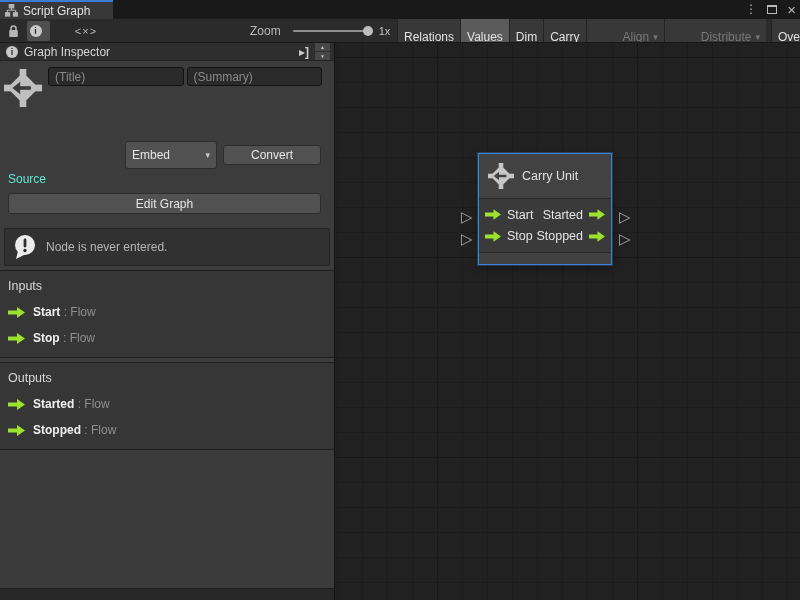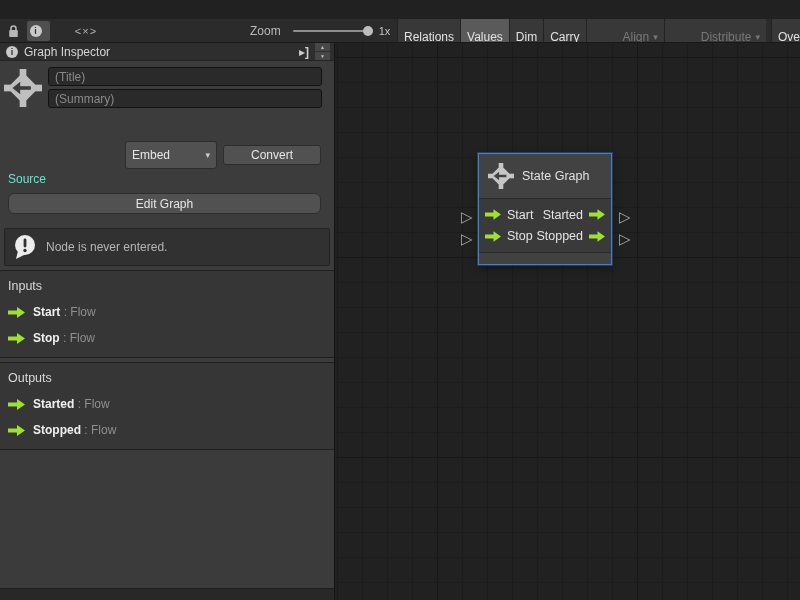--- a/index.html
+++ b/index.html
@@ -45,34 +45,34 @@
     padding:0 4px 0 6px; flex:none; }
   .info-circle { width:12px; height:12px; border-radius:50%; background:#c9c9c9; color:#2e2e2e; font-weight:bold;
     font-size:9px; display:flex; align-items:center; justify-content:center; margin-right:6px; flex:none; }
   .gi-title { color:#d6d6d6; flex:1; }
   .dock-btn { display:flex; align-items:center; color:#cdcdcd; font-size:12px; margin-right:6px; font-weight:bold; }
   .spinner { display:flex; flex-direction:column; gap:1px; }
   .spin-btn { width:15px; height:8px; background:#474747; display:flex; align-items:center; justify-content:center;
     font-size:5px; color:#c2c2c2; line-height:1; }
 
   .sec-title { display:flex; padding:6px 12px 6px 4px; gap:6px; flex:none; }
-  .fields { flex:1; display:flex; flex-direction:column; gap:3px; }
+  .fields { flex:1; display:flex; gap:3px; }
   .fields input { width:100%; height:19px; background:#2a2a2a; border:1px solid #121212; border-radius:3px;
     color:#cfcfcf; font-size:12px; padding:0 6px; font-family:inherit; }
   .fields input::placeholder { color:#8a8a8a; opacity:1; }
 
   .row-source { display:flex; align-items:center; margin:9px 13px 0 8px; flex:none; }
   .src-label { color:#5eead4; flex:1;margin-top:48px; }
   .dropdown { width:92px; height:28px; background:#515151; border:1px solid #2d2d2d; border-radius:3px;
     display:flex; align-items:center; padding:0 6px; color:#e6e6e6; }
   .dropdown .dd-arrow { margin-left:auto; font-size:9px; color:#cdcdcd; }
   .btn { background:#515151; border:1px solid #2d2d2d; border-radius:3px; color:#e6e6e6; height:20px;
     display:flex; align-items:center; justify-content:center; }
   .convert-btn { width:98px; margin-left:6px; }
-  .edit-btn { margin:7px 13px 0 8px; height:21px; flex:none;border-radius:6px; }
+  .edit-btn { margin:7px 13px 0 8px; height:21px; flex:none; }
 
   .warning { margin:14px 4px 0 4px; background:#313131; border:1px solid #222222; border-radius:2px;
     height:38px; display:flex; align-items:center; padding:0 8px; gap:9px; flex:none; }
   .warning-text { color:#b5b5b5; }
 
   .io-section { margin-top:4px; background:#363636; border-top:1px solid #1f1f1f; border-bottom:1px solid #1f1f1f;
     padding:8px 0 12px 0; flex:none; }
   .io-title { color:#d8d8d8; font-size:12.5px; padding:0 8px; }
   .io-row { display:flex; align-items:center; gap:8px; padding:0 8px; margin-top:12px; }
   .io-name { color:#f0f0f0; font-weight:bold; }
@@ -105,20 +105,38 @@
   .tri-l1 { left:125px; top:166px; } .tri-l2 { left:125px; top:188px; }
   .tri-r1 { left:283px; top:166px; } .tri-r2 { left:283px; top:188px; }
 
   .flow-arrow { display:block; flex:none; }
 </style>
 </head>
 <body>
 
 <div class="window">
 
+  <div class="tabbar">
+    <div class="tab">
+      <svg width="13" height="13" viewBox="0 0 14 14">
+        <g stroke="#b5b5b5" stroke-width="1.2" fill="#b5b5b5">
+          <rect x="4.6" y="0.6" width="4.8" height="3.6"></rect>
+          <path d="M7 4.2 L7 6.8 M2.5 6.8 L11.5 6.8 M2.5 6.8 L2.5 9.4 M11.5 6.8 L11.5 9.4" fill="none"></path>
+          <rect x="0.2" y="9.4" width="4.8" height="3.6"></rect>
+          <rect x="9.1" y="9.4" width="4.8" height="3.6"></rect>
+        </g>
+      </svg>
+      <span class="tab-label">Script Graph</span>
+    </div>
+    <div class="win-controls">
+      <span class="wc-menu">⋮</span>
+      <span class="wc-max"></span>
+      <span class="wc-close">×</span>
+    </div>
+  </div>
 
   <div class="toolbar">
     <div class="tb-btn" style="left:3px; width:21px;">
       <svg width="11" height="13" viewBox="0 0 11 13">
         <path d="M3 5 L3 3.5 A2.5 2.5 0 0 1 8 3.5 L8 5" fill="none" stroke="#b7b7b7" stroke-width="1.6"></path>
         <rect x="1.2" y="5" width="8.6" height="7" rx="1" fill="#b7b7b7"></rect>
       </svg>
     </div>
     <div class="tb-btn active-sq" style="left:27px; width:23px;">
       <span class="info-circle">i</span>
@@ -257,21 +275,21 @@
             <rect x="14" y="0" width="6" height="6"></rect>
             <rect x="28" y="14" width="6" height="6"></rect>
             <rect x="14" y="28" width="6" height="6"></rect>
             <rect x="0" y="14" width="6" height="6"></rect>
           </g>
           <g fill="#424242">
             <rect x="12" y="15.4" width="12" height="3.2"></rect>
             <polygon points="7.5,17 14.5,11.5 14.5,22.5"></polygon>
           </g>
         </svg>
-        <span class="node-title">State Graph</span>
+        <span class="node-title">Carry Unit</span>
       </div>
       <div class="node-body">
         <div class="port-row">
           <span class="port">
             <svg class="flow-arrow" width="16" height="11" viewBox="0 0 17 11">
               <polygon points="0,3.4 9,3.4 9,0 17,5.5 9,11 9,7.6 0,7.6" fill="#9ce22f"></polygon>
               </svg>
             <span>Start</span>
           </span>
           <span class="port">

